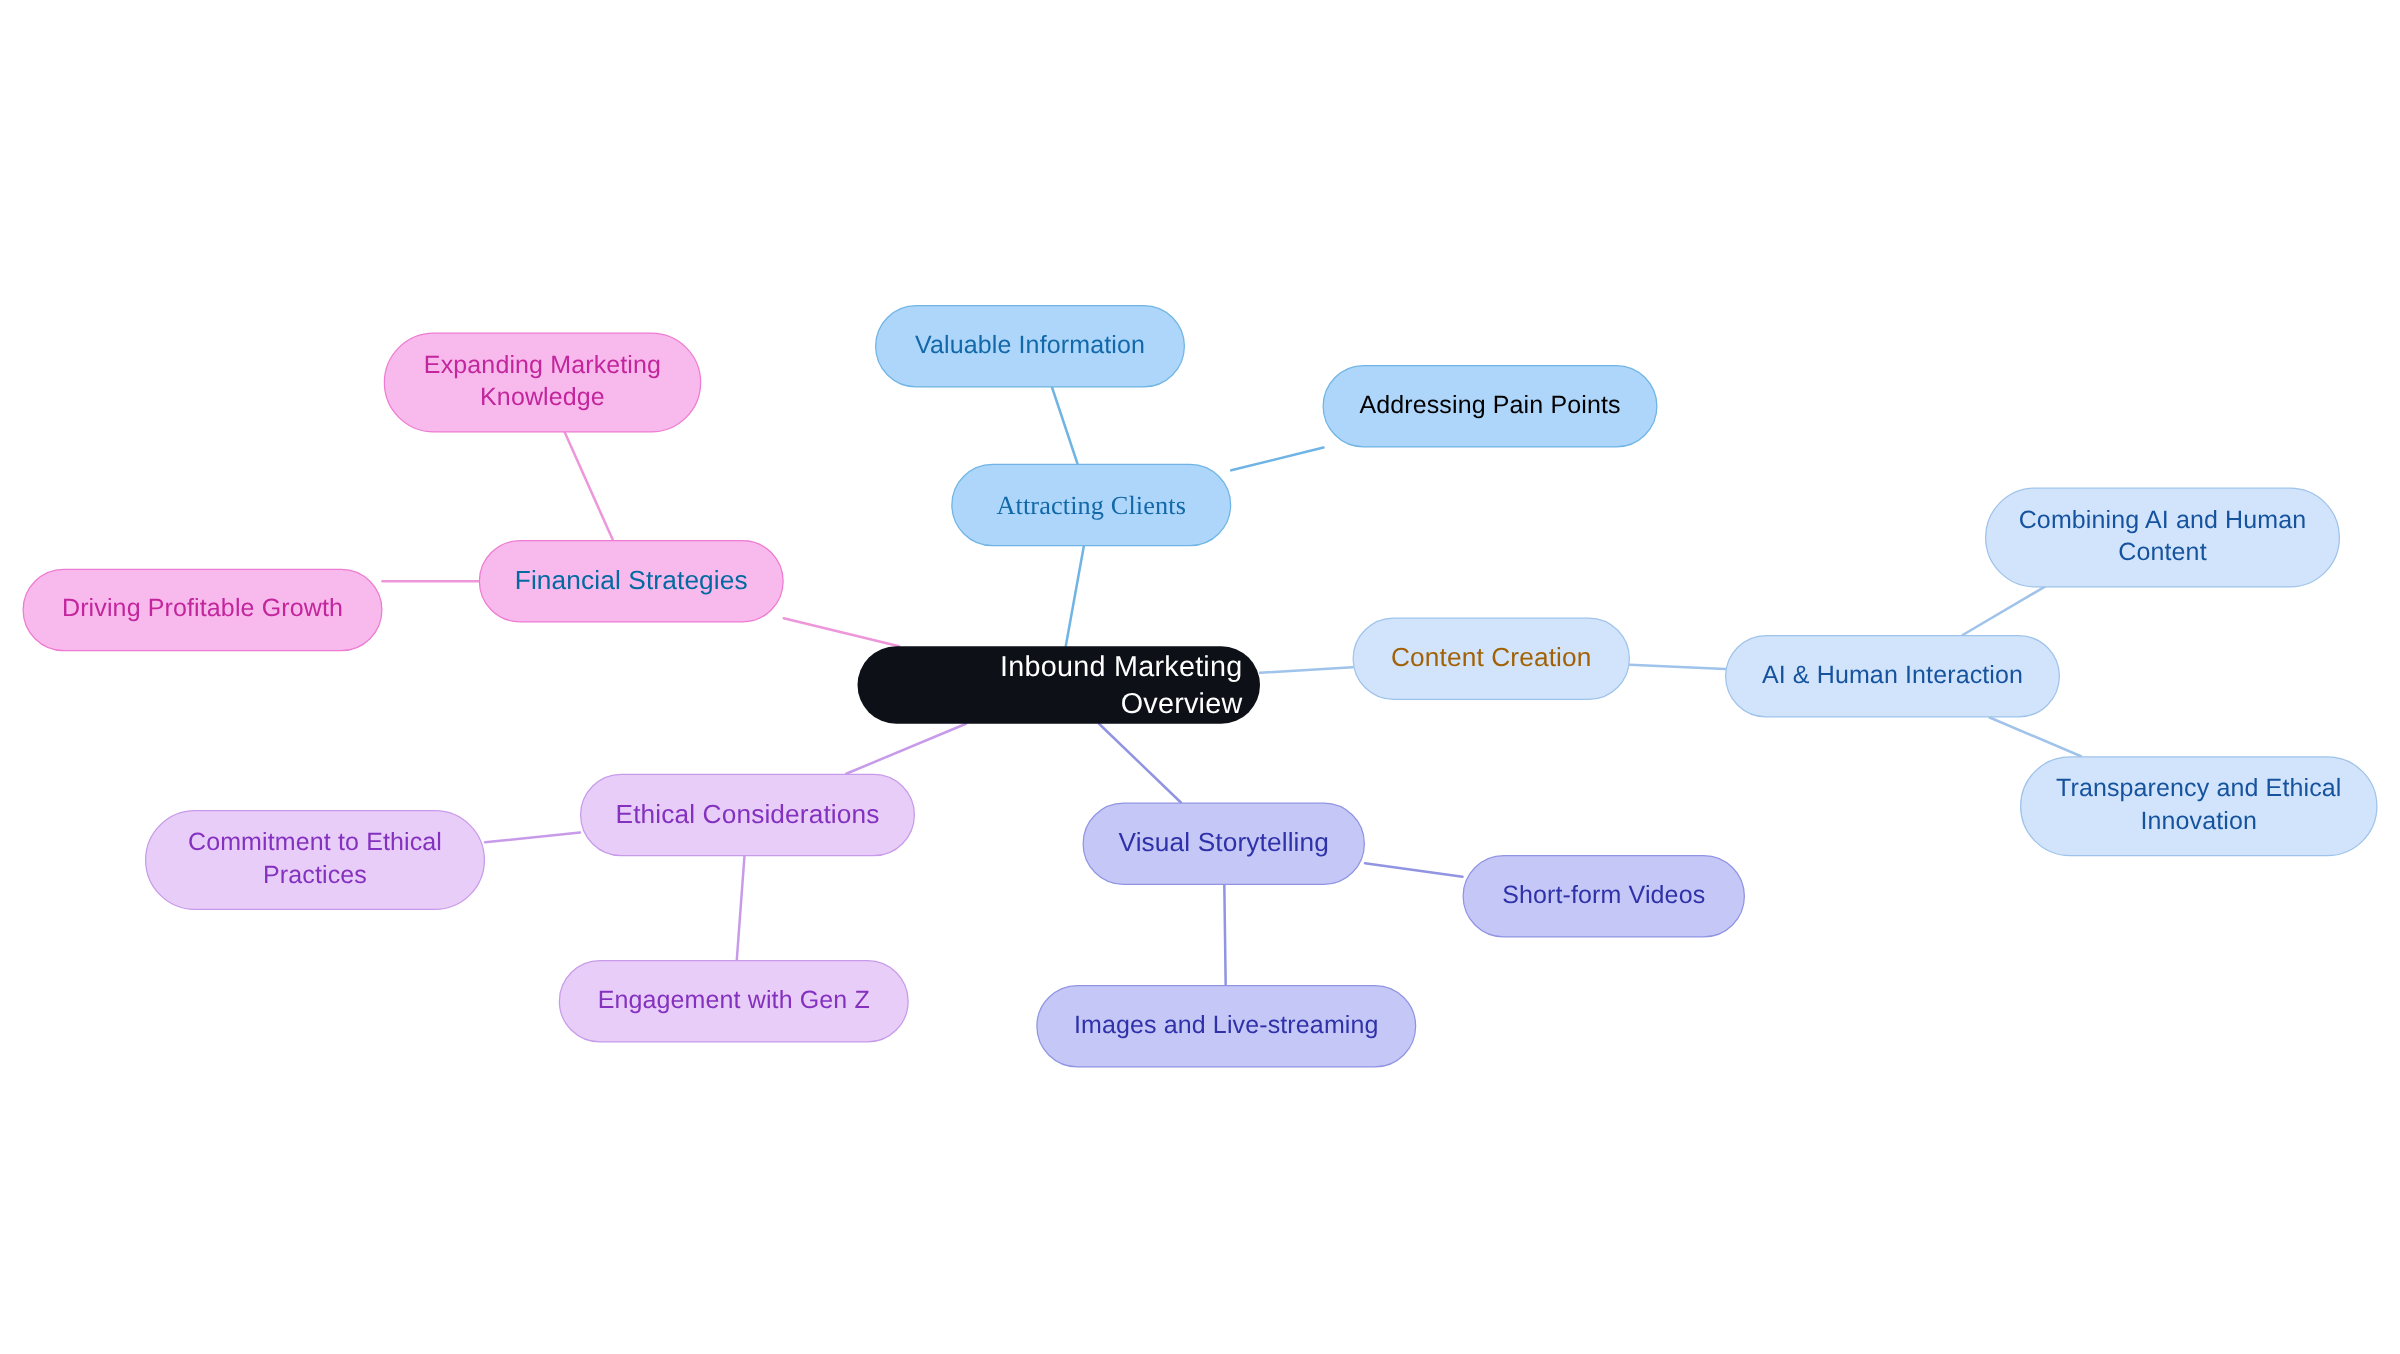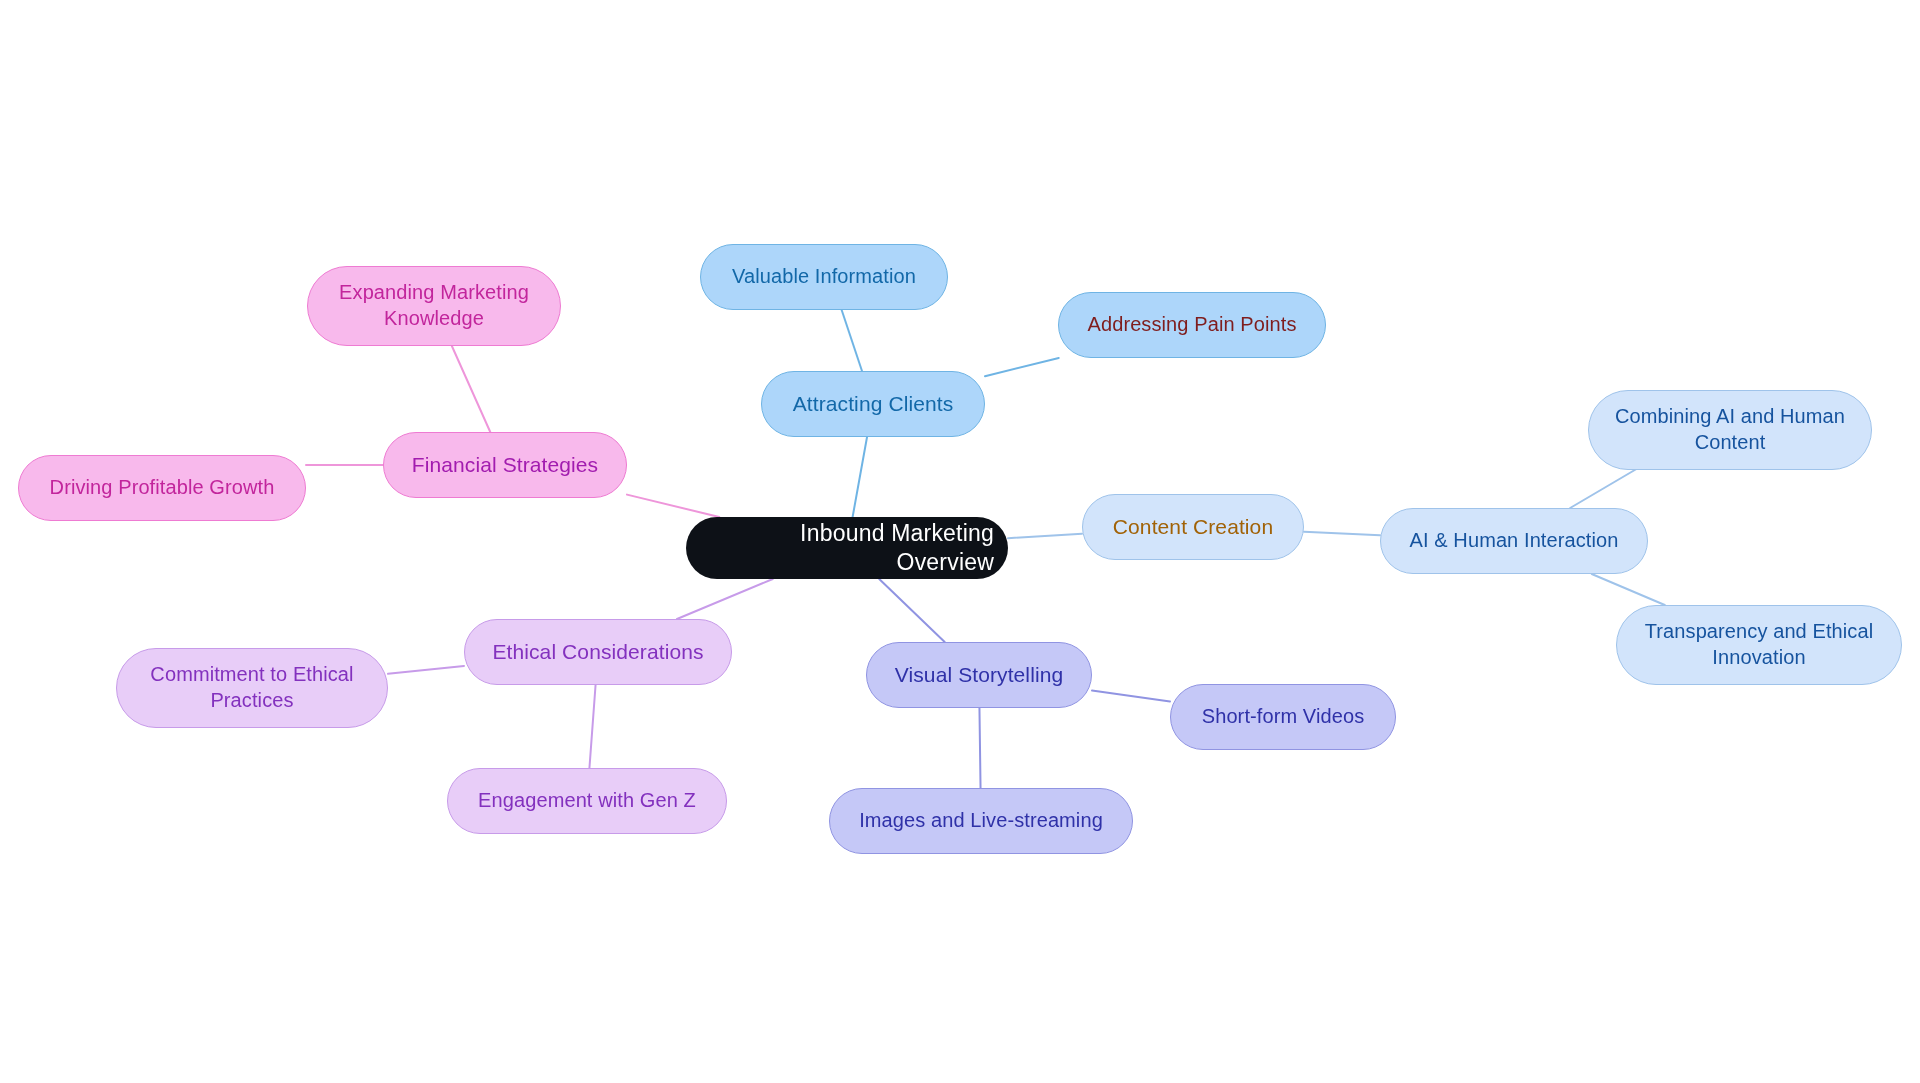--- a/index.html
+++ b/index.html
@@ -71,24 +71,24 @@
       <path d="M 1591.7403846153845 574 L 1664.7692307692307 605" fill="none" stroke="#9FC3EA" stroke-width="2" stroke-linecap="round"></path>
       <path d="M 879.2204724409448 579 L 944.7007874015748 642" fill="none" stroke="#9094E2" stroke-width="2" stroke-linecap="round"></path>
       <path d="M 1092 690.6118421052631 L 1170 701.3881578947369" fill="none" stroke="#9094E2" stroke-width="2" stroke-linecap="round"></path>
       <path d="M 979.4520547945206 708 L 980.5479452054794 788" fill="none" stroke="#9094E2" stroke-width="2" stroke-linecap="round"></path>
       <path d="M 772.7788461538462 579 L 677.0096153846154 619" fill="none" stroke="#C79BE9" stroke-width="2" stroke-linecap="round"></path>
       <path d="M 464 665.9421965317919 L 388 673.849710982659" fill="none" stroke="#C79BE9" stroke-width="2" stroke-linecap="round"></path>
       <path d="M 595.5637583892617 685 L 589.4362416107383 768" fill="none" stroke="#C79BE9" stroke-width="2" stroke-linecap="round"></path>
     </svg>
   <div id="nodes">
       <div class="node root" style="left: 686px; top: 517px; width: 322px; height: 62px; background: rgb(13, 17, 23); color: rgb(255, 255, 255);">Inbound Marketing Overview</div>
-      <div class="node branch" style="left: 761px; top: 371px; width: 224px; height: 66px; background: rgb(173, 214, 250); border-color: rgb(111, 180, 228); color: rgb(18, 104, 168);">Attracting Clients</div>
+      <div class="node branch" style="left: 761px; top: 371px; width: 224px; height: 66px; background: rgb(173, 214, 250); border-color: rgb(111, 180, 228); color: rgb(18, 104, 168); font-family: Liberation Serif, serif;">Attracting Clients</div>
       <div class="node leaf" style="left: 700px; top: 224px; width: 248px; height: 66px; background: rgb(173, 214, 250); border-color: rgb(111, 180, 228); color: rgb(18, 104, 168); margin-top: 20px;">Valuable Information</div>
-      <div class="node leaf" style="left: 1058px; top: 292px; width: 268px; height: 66px; background: rgb(173, 214, 250); border-color: rgb(111, 180, 228); color: #7f1d1d;">Addressing Pain Points</div>
-      <div class="node branch" style="left: 383px; top: 432px; width: 244px; height: 66px; background: rgb(248, 185, 236); border-color: rgb(238, 123, 210); color: #a21caf; text-align: right;">Financial Strategies</div>
+      <div class="node leaf" style="left: 1058px; top: 292px; width: 268px; height: 66px; background: rgb(173, 214, 250); border-color: rgb(111, 180, 228); color: #000000;">Addressing Pain Points</div>
+      <div class="node branch" style="left: 383px; top: 432px; width: 244px; height: 66px; background: rgb(248, 185, 236); border-color: rgb(238, 123, 210); color: #0369a1; text-align: right;">Financial Strategies</div>
       <div class="node leaf" style="left: 307px; top: 266px; width: 254px; height: 80px; background: rgb(248, 185, 236); border-color: rgb(238, 123, 210); color: rgb(194, 37, 156);">Expanding Marketing
 Knowledge</div>
       <div class="node leaf" style="left: 18px; top: 432px; width: 288px; height: 66px; background: rgb(248, 185, 236); border-color: rgb(238, 123, 210); color: rgb(194, 37, 156); margin-top: 23px;">Driving Profitable Growth</div>
       <div class="node branch" style="left: 1082px; top: 494px; width: 222px; height: 66px; background: rgb(210, 228, 251); border-color: rgb(159, 195, 234); color: #a16207;">Content Creation</div>
       <div class="node leaf" style="left: 1380px; top: 508px; width: 268px; height: 66px; background: rgb(210, 228, 251); border-color: rgb(159, 195, 234); color: rgb(22, 83, 158);">AI &amp; Human Interaction</div>
       <div class="node leaf" style="left: 1588px; top: 374px; width: 284px; height: 80px; background: rgb(210, 228, 251); border-color: rgb(159, 195, 234); color: rgb(22, 83, 158); margin-top: 16px;">Combining AI and Human
 Content</div>
       <div class="node leaf" style="left: 1616px; top: 605px; width: 286px; height: 80px; background: rgb(210, 228, 251); border-color: rgb(159, 195, 234); color: rgb(22, 83, 158); text-align: center;">Transparency and Ethical
 Innovation</div>
       <div class="node branch" style="left: 866px; top: 642px; width: 226px; height: 66px; background: rgb(197, 200, 247); border-color: rgb(144, 148, 226); color: rgb(47, 49, 168);">Visual Storytelling</div>

